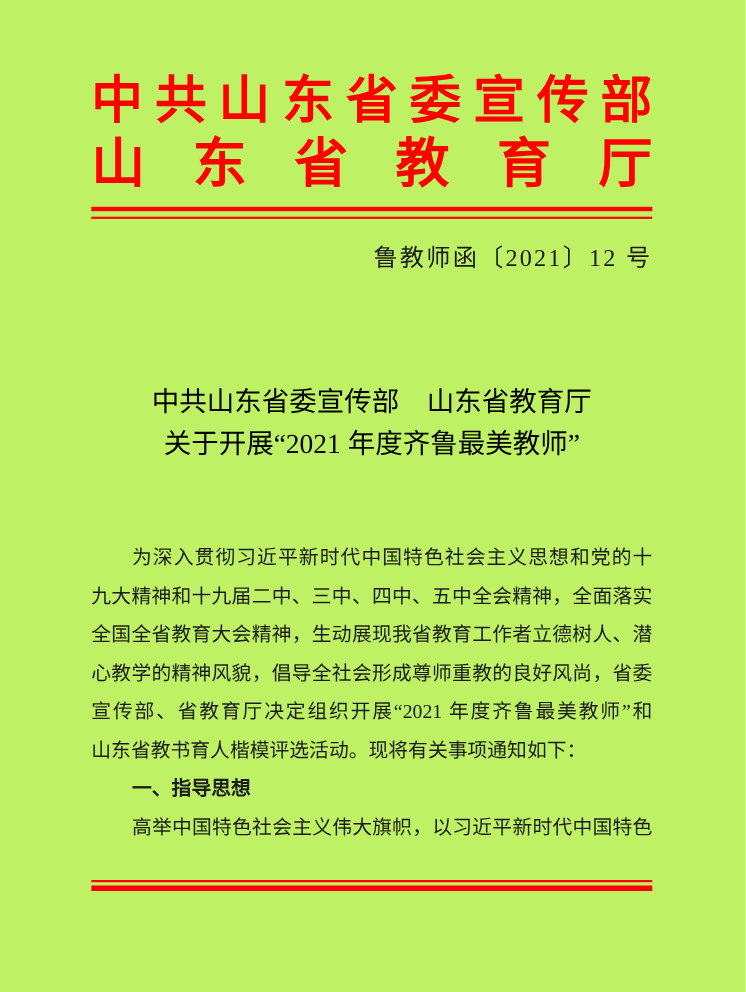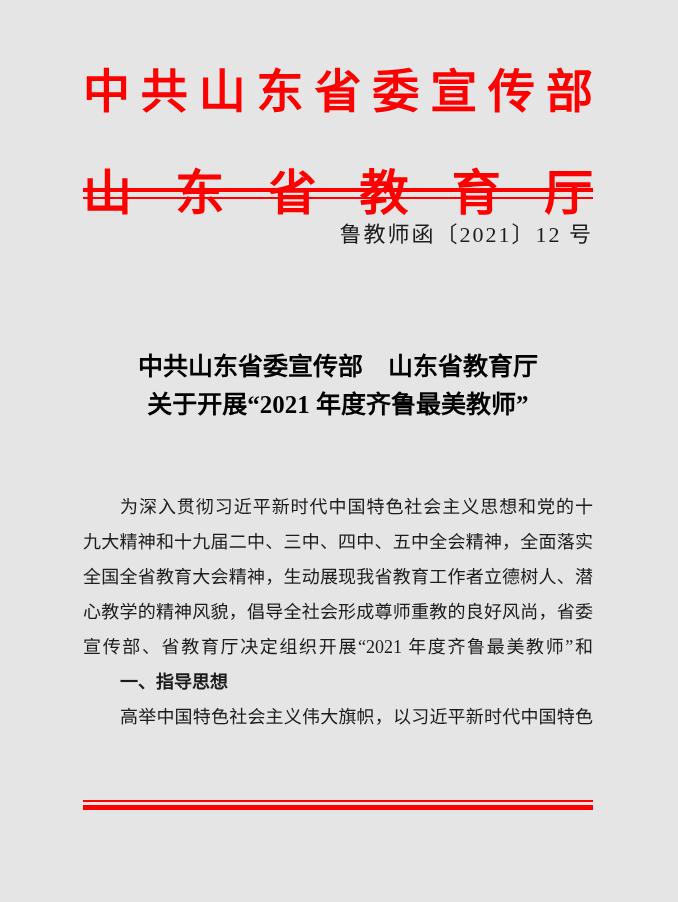--- a/index.html
+++ b/index.html
@@ -4,21 +4,21 @@
 <style>
   html, body {
     margin: 0;
     padding: 0;
     background: #ffffff;
   }
   .page {
     position: relative;
     width: 678px;
     height: 902px;
-    background: #e5e5e5;
+    background: #bef264;
     overflow: hidden;
     font-family: "Liberation Serif", "DejaVu Serif", serif;
   }
   
   .org-line {
     position: absolute;
     left: 83px;
     width: 510px;
     color: #ff0000;
     font-weight: bold;
@@ -30,21 +30,20 @@
     top: 64px;
     font-size: 47px;
     line-height: 56px;
     height: 56px;
   }
   .org-line-2 {
     top: 120px;
     font-size: 49px;
     line-height: 58px;
     height: 58px;
-    margin-top: 45px;
   }
   
   .rule {
     position: absolute;
     left: 83px;
     width: 510px;
   }
   .rule-top { top: 188px; }
   .rule-bottom { top: 800px; }
   .rule .bar-thick { height: 4px; background: #ff0000; }
@@ -65,21 +64,21 @@
     color: #1c1c1c;
   }
   
   .title-block {
     position: absolute;
     top: 348px;
     left: 83px;
     width: 510px;
     text-align: center;
     color: #000000;
-    font-weight: bold;
+    font-weight: normal;
     font-size: 25px;
     line-height: 38px;
   }
   
   .body-block {
     position: absolute;
     top: 490px;
     left: 83px;
     width: 510px;
     font-size: 18px;
@@ -117,20 +116,21 @@
     <div>中共山东省委宣传部　山东省教育厅</div>
     <div>关于开展“2021 年度齐鲁最美教师”</div>
   </div>
 
   <div class="body-block">
     <div class="body-line indent fill">为深入贯彻习近平新时代中国特色社会主义思想和党的十</div>
     <div class="body-line fill">九大精神和十九届二中、三中、四中、五中全会精神，全面落实</div>
     <div class="body-line fill">全国全省教育大会精神，生动展现我省教育工作者立德树人、潜</div>
     <div class="body-line fill">心教学的精神风貌，倡导全社会形成尊师重教的良好风尚，省委</div>
     <div class="body-line fill">宣传部、省教育厅决定组织开展“2021 年度齐鲁最美教师”和</div>
+    <div class="body-line">山东省教书育人楷模评选活动。现将有关事项通知如下：</div>
     <div class="body-line indent bold">一、指导思想</div>
     <div class="body-line indent fill">高举中国特色社会主义伟大旗帜，以习近平新时代中国特色</div>
   </div>
 
   <div class="rule rule-bottom">
     <div class="bar-thin"></div>
     <div class="bar-thick"></div>
   </div>
 
 </div>

